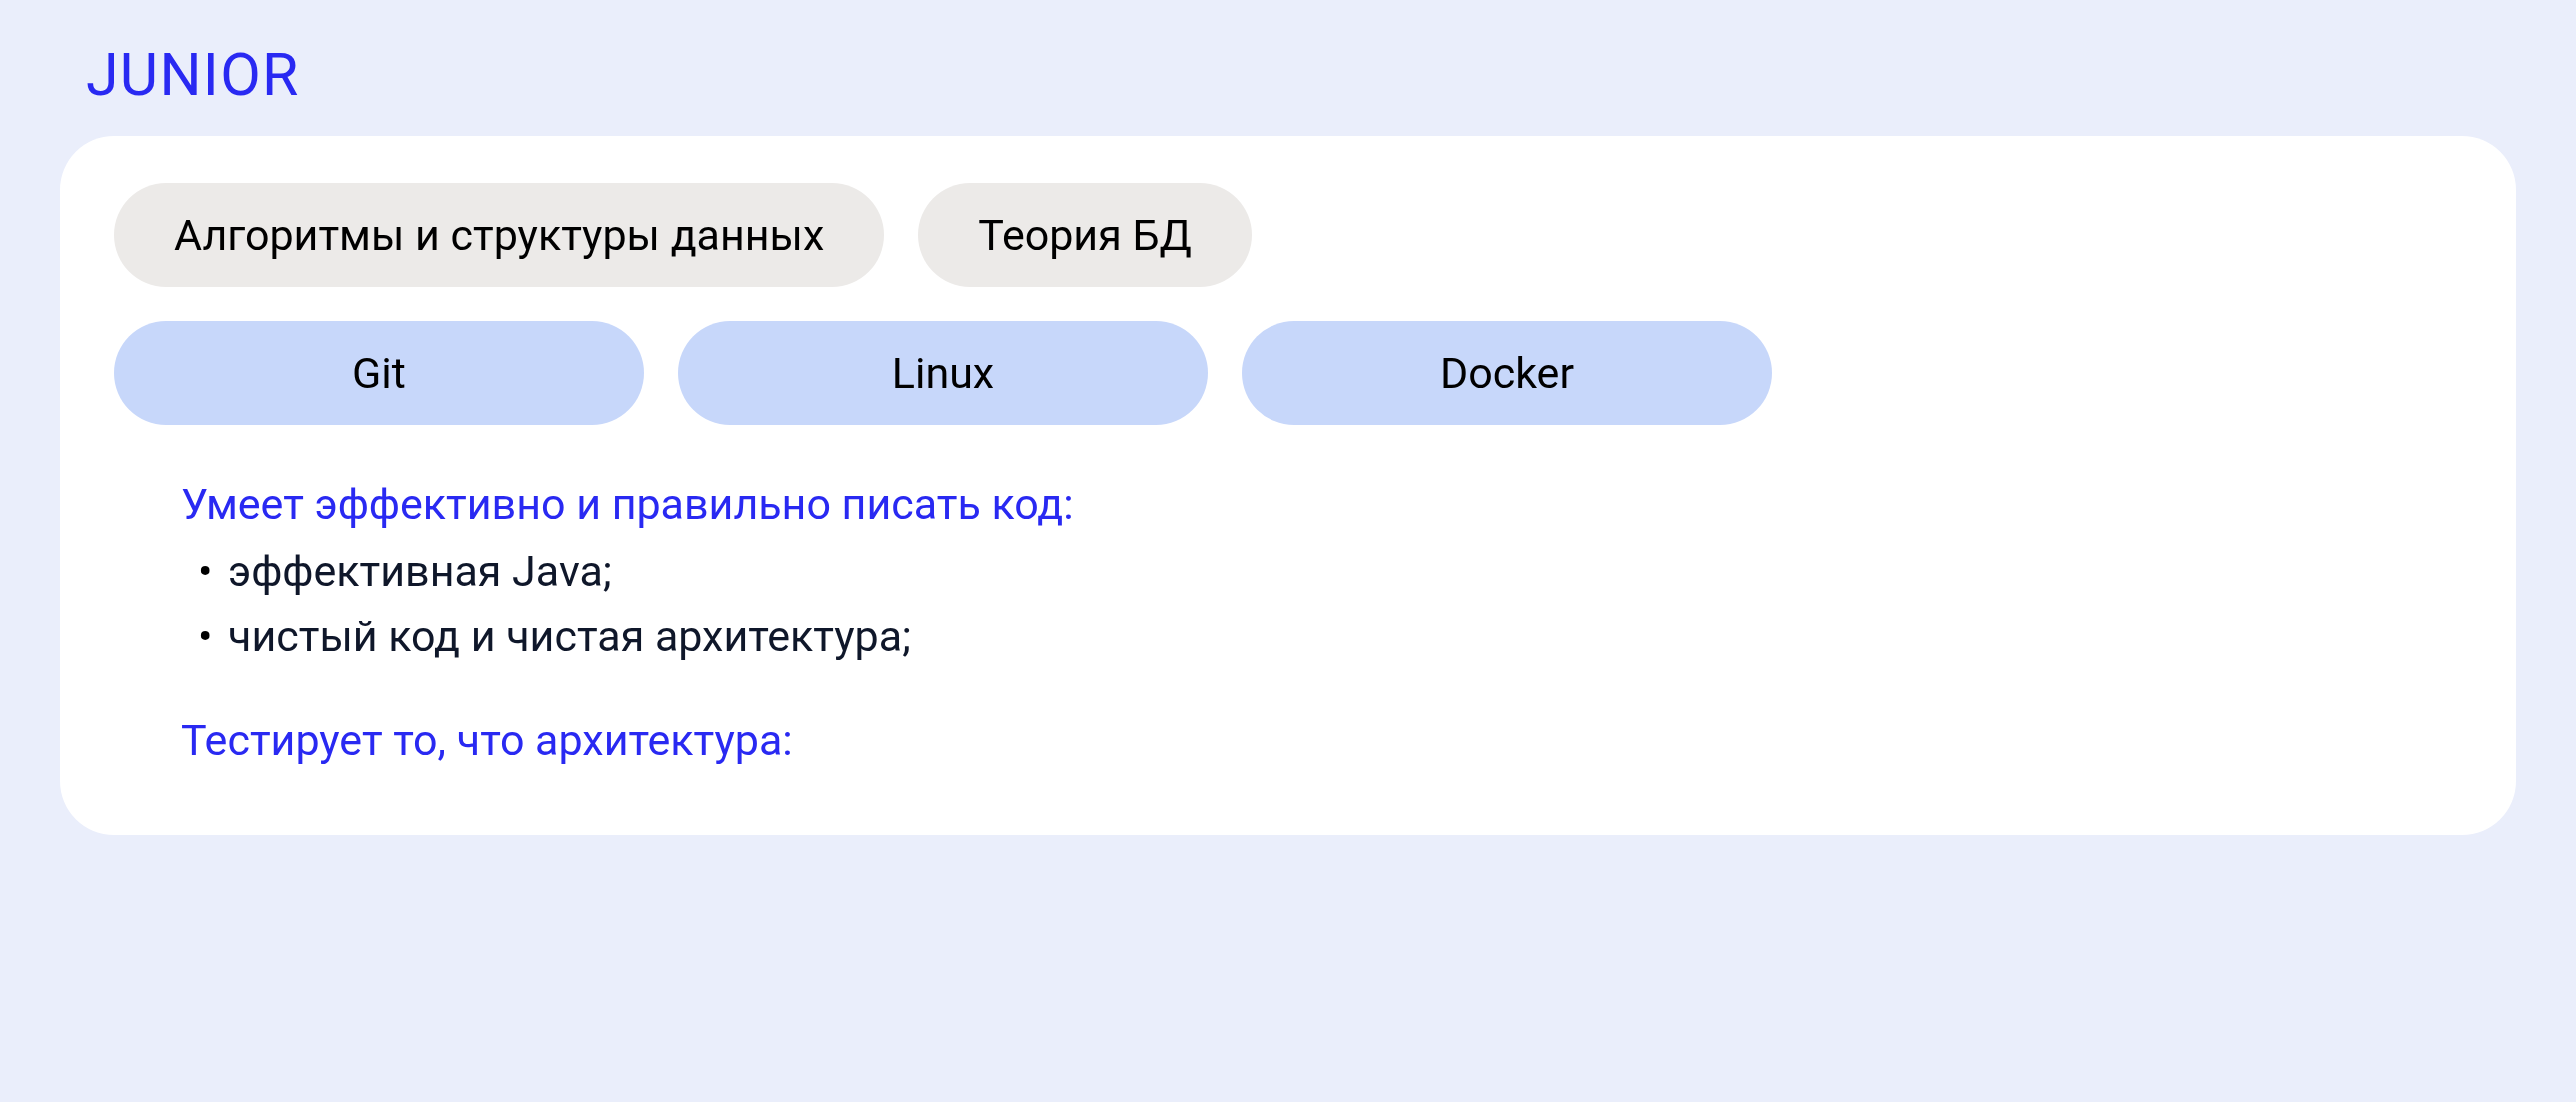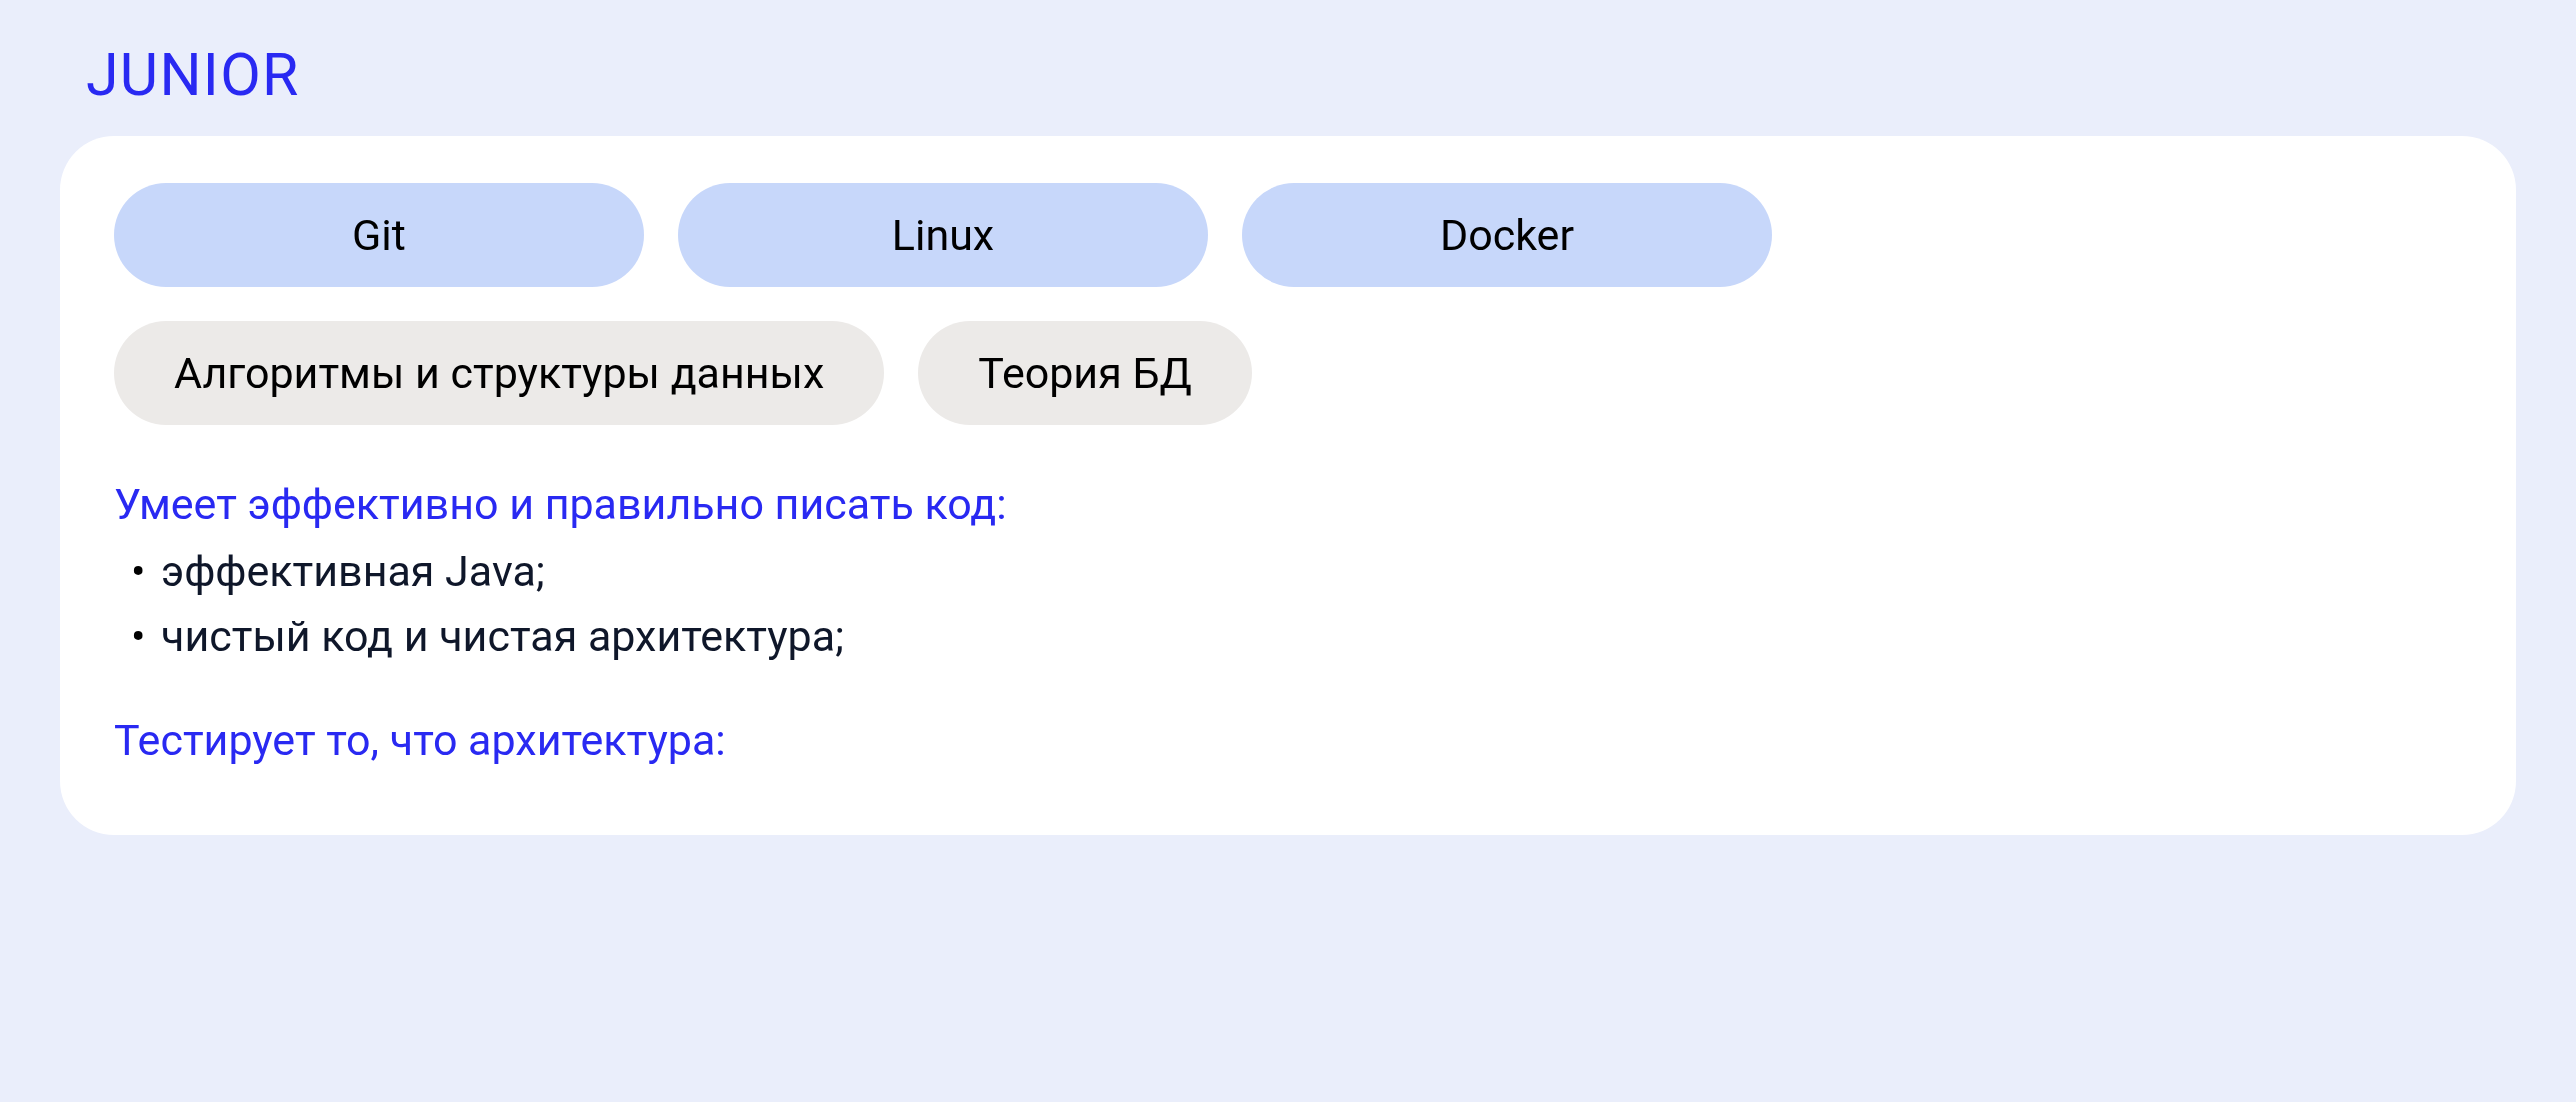--- a/index.html
+++ b/index.html
@@ -42,20 +42,21 @@
     }
     .pill-gray {
       background-color: #eceae8;
     }
     .pill-blue {
       background-color: #c7d7fa;
       min-width: 530px;
     }
     .content {
       margin-top: 54px;
+      margin-left: 67px;
     }
     .section-heading {
       color: #2929f2;
       font-size: 43px;
       font-weight: 400;
       margin-bottom: 10px;
     }
     .bullet-list {
       list-style: none;
       margin-bottom: 47px;
@@ -75,27 +76,27 @@
       font-size: 43px;
     }
   </style>
 </head>
 <body>
 
 <h1 class="title">JUNIOR</h1>
 
 <div class="card">
   <div class="pill-row">
+    <div class="pill pill-gray">Алгоритмы и структуры данных</div>
+    <div class="pill pill-gray">Теория БД</div>
+  </div>
+  <div class="pill-row">
     <div class="pill pill-blue">Git</div>
     <div class="pill pill-blue">Linux</div>
     <div class="pill pill-blue">Docker</div>
-  </div>
-  <div class="pill-row">
-    <div class="pill pill-gray">Алгоритмы и структуры данных</div>
-    <div class="pill pill-gray">Теория БД</div>
   </div>
 
   <div class="content">
     <div>
       <div class="section-heading">Умеет эффективно и правильно писать код:</div>
       <ul class="bullet-list">
         <li>эффективная  Java;</li>
         <li>чистый код и чистая архитектура;</li>
       </ul>
     </div>

